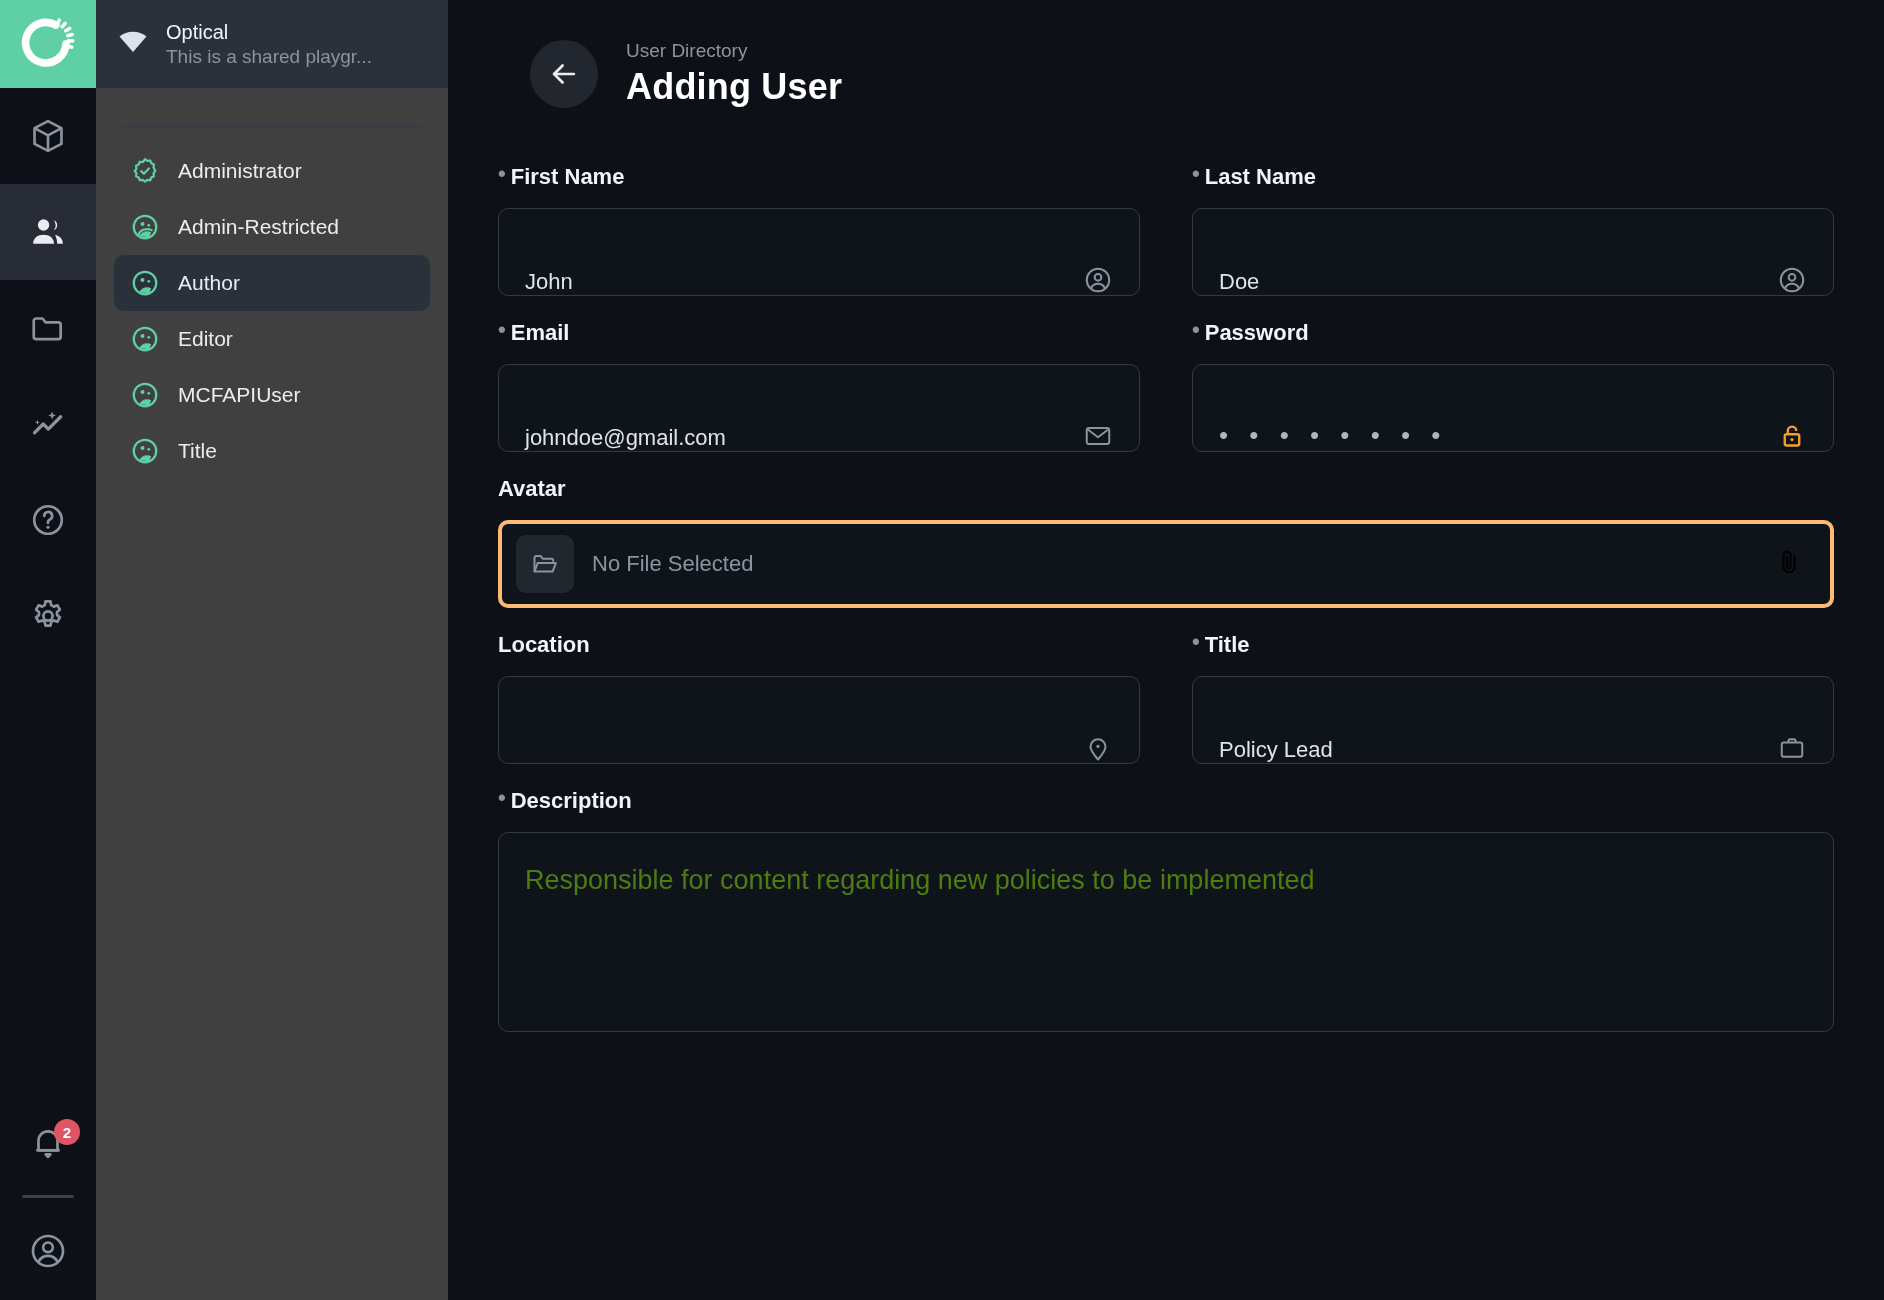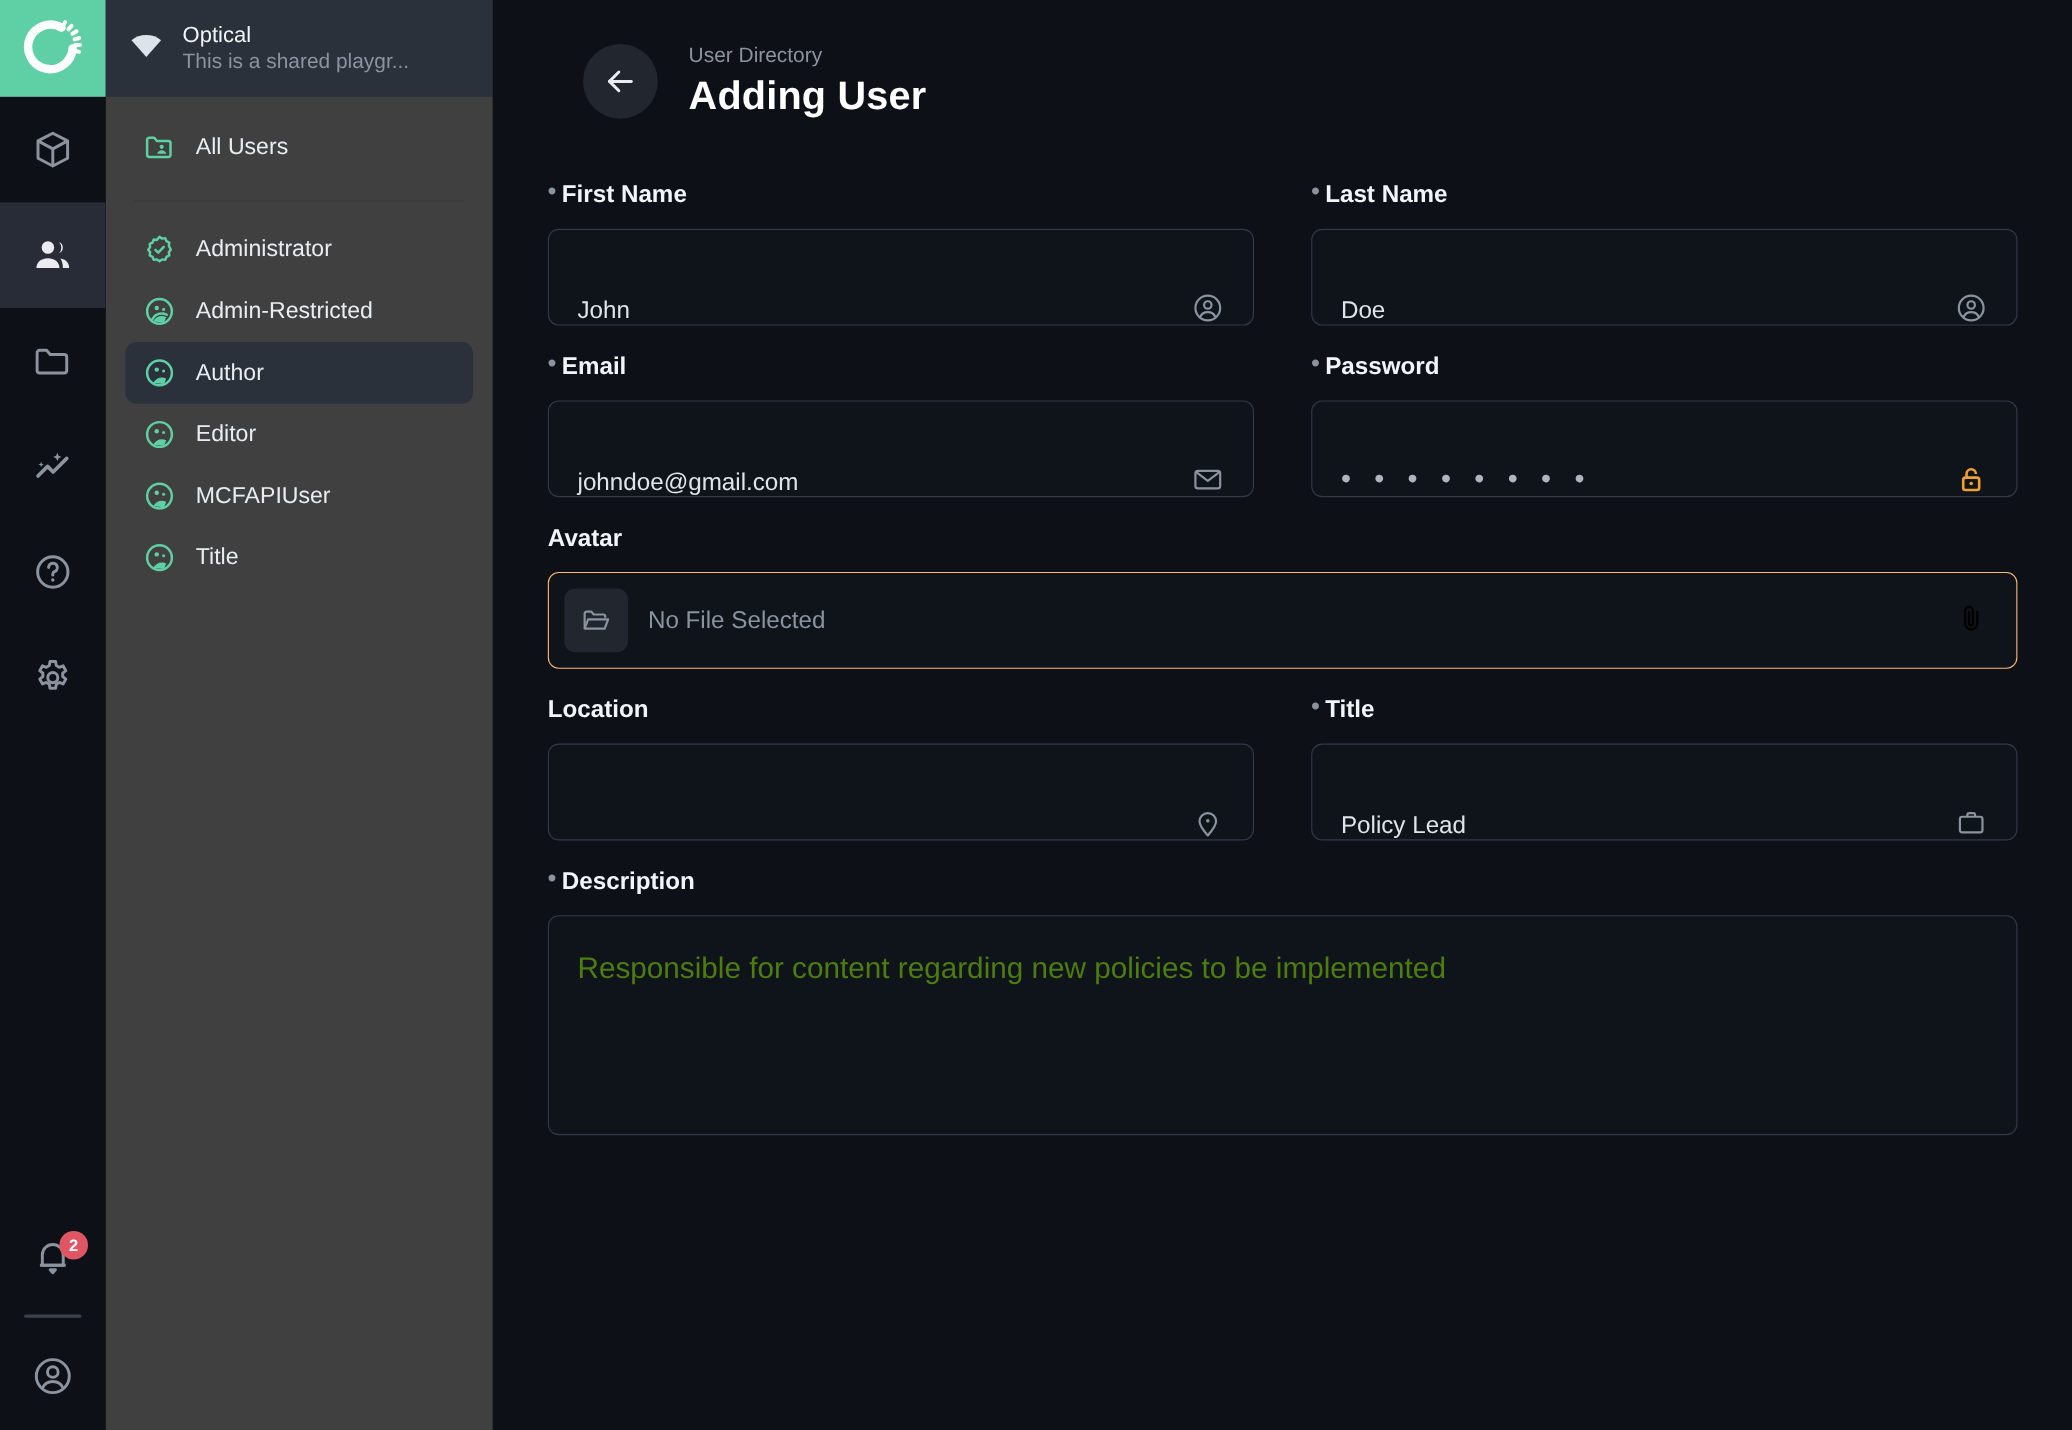--- a/index.html
+++ b/index.html
@@ -93,21 +93,21 @@
     background: #0f141b;
     display: flex; align-items: flex-end; padding: 0 26px;
     cursor: text;
   }
   .control .val { flex: 1; font-size: 22px; color: #dfe4ea; }
   .control .val.dots { font-size: 26px; letter-spacing: 7px; color: #aeb5bf; }
   .control .ico { color: #8b939e; display: flex; flex: 0 0 auto; }
   .control .ico.lock { color: #f0a02e; }
 
   .file-control {
-    height: 88px; border: 1px solid #fdba74; border-radius: 10px;
+    height: 88px; border: 4px solid #fdba74; border-radius: 10px;
     background: #0f141b; display: flex; align-items: center;
     padding: 0 26px 0 14px; gap: 18px; cursor: pointer;
   }
   .file-btn {
     width: 58px; height: 58px; border-radius: 10px; background: #22272f;
     display: flex; align-items: center; justify-content: center; color: #8b939e;
     flex: 0 0 58px;
   }
   .file-ph { flex: 1; font-size: 22px; color: #8b939e; }
 
@@ -207,30 +207,20 @@
           <path d="M2.5 8.2C5 6 8.4 4.8 12 4.8s7 1.2 9.5 3.4L12 19z"></path>
         </svg>
       </span>
       <div class="sb-head-texts">
         <div class="sb-title">Optical</div>
         <div class="sb-sub">This is a shared playgr...</div>
       </div>
     </div>
 
     <div class="sb-body">
-      <div class="sb-item">
-        <span class="role-ico">
-          <svg width="30" height="30" viewBox="0 0 24 24" fill="none" stroke="currentColor" stroke-width="1.8" stroke-linejoin="round">
-            <path d="M3 6.6A1.6 1.6 0 0 1 4.6 5h3.6l1.9 2.3h8.3A1.6 1.6 0 0 1 20 8.9v8.5A1.6 1.6 0 0 1 18.4 19H4.6A1.6 1.6 0 0 1 3 17.4z"></path>
-            <circle cx="13.6" cy="11.6" r="1.5" fill="currentColor" stroke="none"></circle>
-            <path d="M10.3 16.6c.4-1.7 1.7-2.6 3.3-2.6s2.9.9 3.3 2.6z" fill="currentColor" stroke="none"></path>
-          </svg>
-        </span>
-        <span>All Users</span>
-      </div>
 
       <div class="sb-sep"></div>
 
       <div class="sb-item">
         <span class="role-ico">
           <svg width="30" height="30" viewBox="0 0 24 24" fill="none" stroke="currentColor" stroke-width="1.8" stroke-linejoin="round">
             <path d="M12 2.6l1.9 1.35 2.3-.35.85 2.2 2.1 1-.35 2.3L20.2 12l-1.4 1.9.35 2.3-2.1 1-.85 2.2-2.3-.35L12 20.4l-1.9-1.35-2.3.35-.85-2.2-2.1-1 .35-2.3L3.8 12l1.4-1.9-.35-2.3 2.1-1 .85-2.2 2.3.35z"></path>
             <path d="M9 12.1l2.1 2.1 4-4.2" stroke-linecap="round"></path>
           </svg>
         </span>

